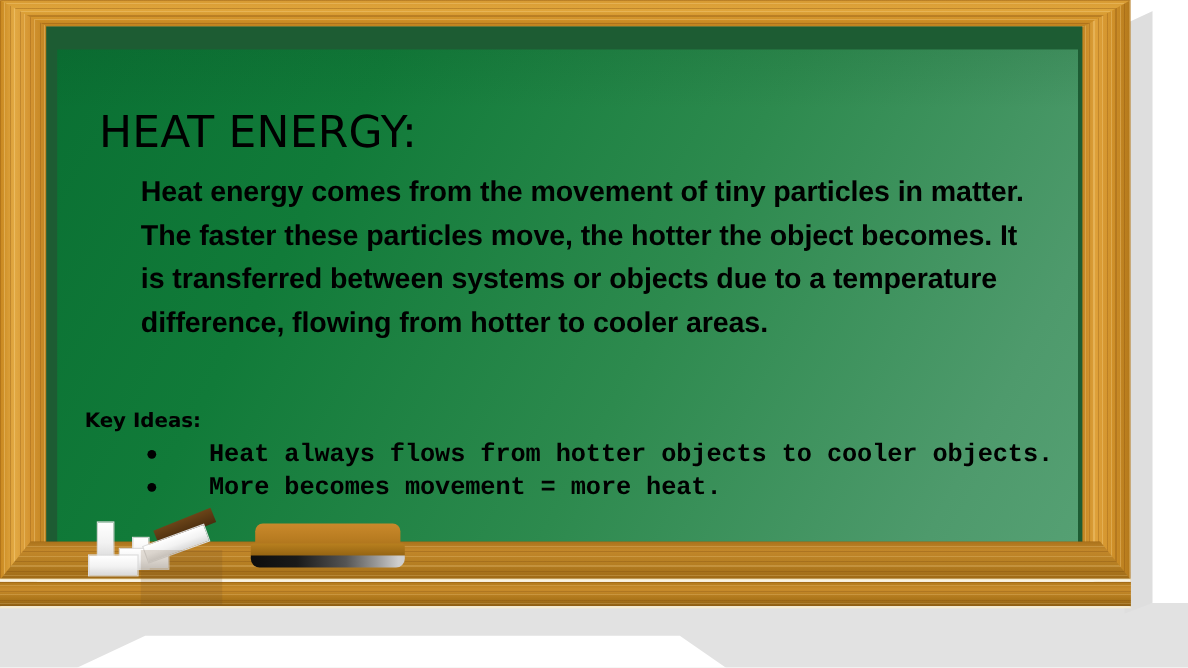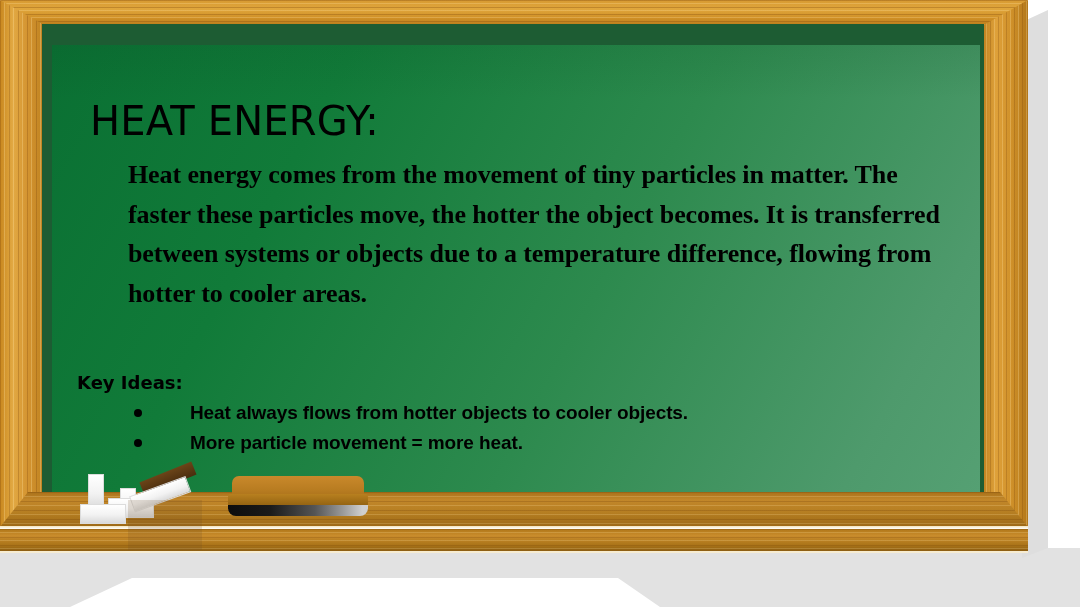--- a/index.html
+++ b/index.html
@@ -174,21 +174,21 @@
     line-height: 44px;
     color: #000000;
     letter-spacing: 0.2px;
     white-space: nowrap;
   }
   .para {
     position: absolute;
     left: 76px;
     top: 110px;
     width: 820px;
-    font-family: Liberation Serif, serif;
+    font-family: Liberation Sans, sans-serif;
     font-weight: bold;
     font-size: 26px;
     line-height: 39.5px;
     color: #000000;
     letter-spacing: -0.1px;
   }
   .key-label {
     position: absolute;
     left: 25px;
     top: 327px;
@@ -202,23 +202,23 @@
     left: 66px;
     top: 353px;
     width: 840px;
     margin: 0;
     padding: 0;
     list-style: none;
   }
   .bullets li {
     position: relative;
     padding-left: 72px;
-    font-family: Liberation Sans, sans-serif;
+    font-family: Liberation Mono, monospace;
     font-weight: bold;
-    font-size: 19px;
+    font-size: 23px;
     line-height: 30px;
     color: #000000;
     letter-spacing: -0.1px;
   }
   .bullets li .dot {
     position: absolute;
     left: 16px;
     top: 11px;
     width: 8px;
     height: 8px;
@@ -318,21 +318,21 @@
 
           <div class="key-label">Key Ideas:</div>
 
           <ul class="bullets">
             <li>
               <span class="dot"></span>
               <span>Heat always flows from hotter objects to cooler objects.</span>
             </li>
             <li>
               <span class="dot"></span>
-              <span>More particle movement = more heat.</span>
+              <span>More becomes movement = more heat.</span>
             </li>
           </ul>
 
         </div>
       </div>
     </div>
 
     <div class="eraser-shadow"></div>
 
     <div class="tray-top"></div>

